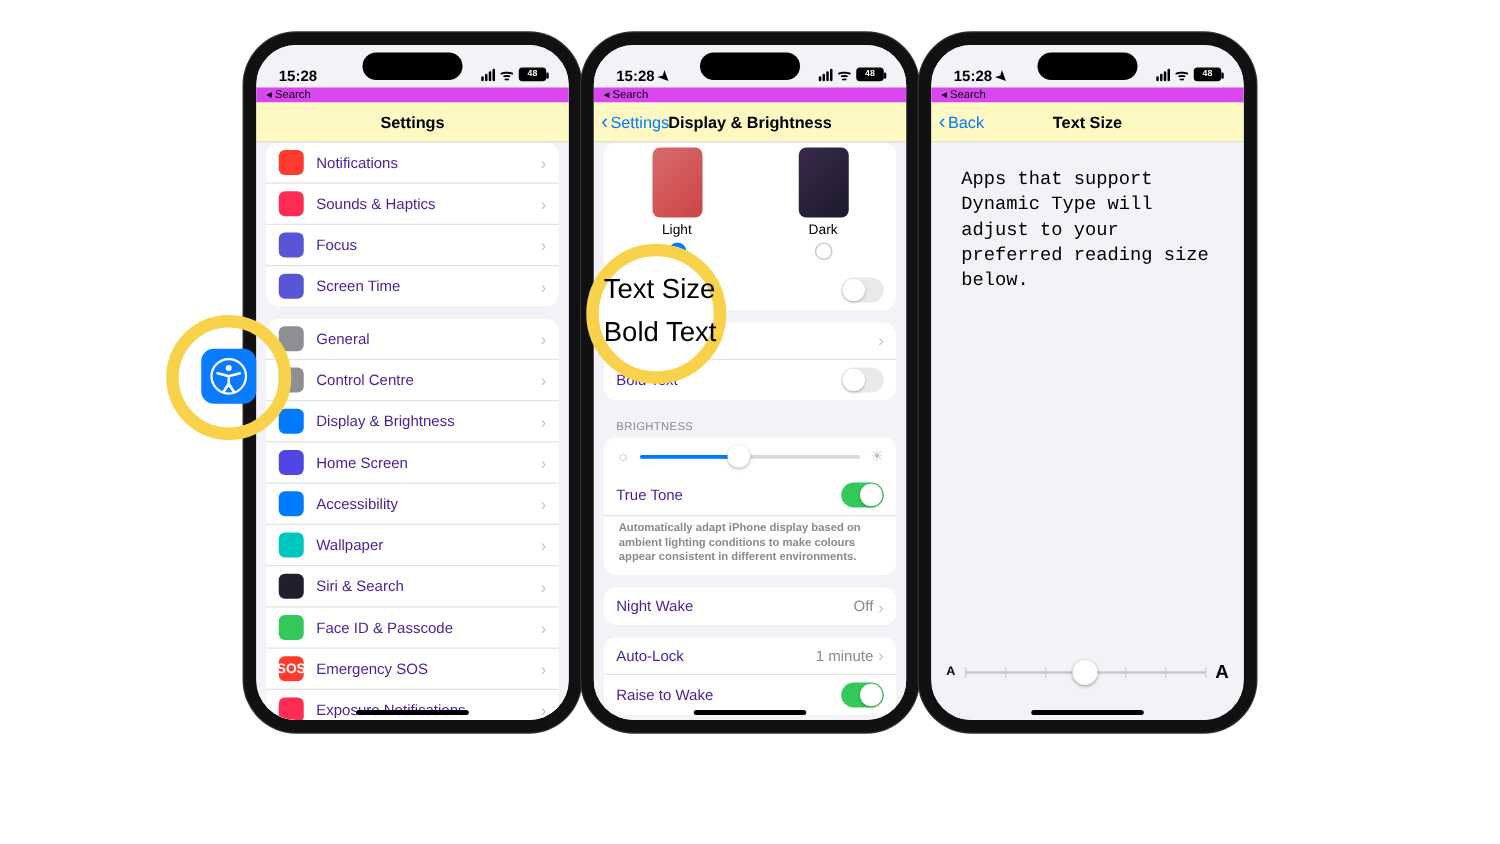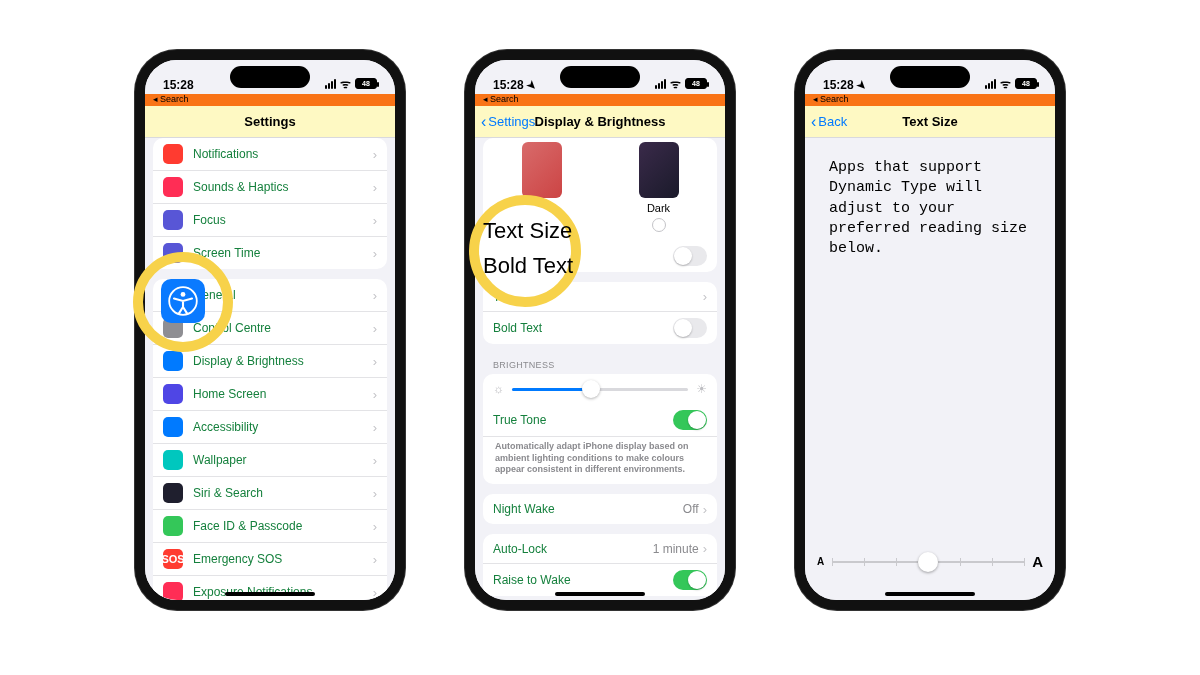--- a/index.html
+++ b/index.html
@@ -7,22 +7,21 @@
     background: #fff;
     font-family: -apple-system, "Helvetica Neue", Arial, sans-serif;
     width: 1200px;
     height: 675px;
     position: relative;
     overflow: hidden;
   }
   .stage {
     display: flex;
     justify-content: center;
-    gap: 60px;
-    padding-top: 50px;
+    padding-top: 26px;
   }
   .phone {
     width: 270px;
     height: 560px;
     border: 10px solid #111;
     border-radius: 42px;
     background: #f2f2f7;
     position: relative;
     overflow: hidden;
     box-shadow: 0 0 0 1px #333;
@@ -53,21 +52,21 @@
     font-weight: 600;
     background: #f2f2f7;
   }
   .statusbar .time { display:flex; align-items:center; gap:3px; }
   .statusbar .right-icons { display:flex; align-items:center; gap:4px; }
   .sig { display:flex; gap:1px; align-items:flex-end; }
   .sig span { width:2px; background:#000; border-radius:1px; }
   .sig span:nth-child(1){height:4px}.sig span:nth-child(2){height:6px}.sig span:nth-child(3){height:8px}.sig span:nth-child(4){height:10px}
   .batt { width:22px; height:11px; border:1px solid #000; border-radius:3px; position:relative; display:flex; align-items:center; justify-content:center; font-size:7px; font-weight:700; background:#000; color:#fff;}
   .batt::after{content:"";position:absolute;right:-3px;top:3px;width:2px;height:5px;background:#000;border-radius:1px;}
-  .back-search { font-size:9px; padding:0 8px 2px 8px; color:#000; background:#f97316;}
+  .back-search { font-size:9px; padding:0 8px 2px 8px; color:#000; background:#d946ef;}
   .navbar {
     height: 32px;
     background: #fef9c3;
     border-bottom: 1px solid #d9d9dd;
     display: flex;
     align-items: center;
     justify-content: center;
     position: relative;
     font-size: 13px;
     font-weight: 600;
@@ -91,21 +90,21 @@
     position:relative;
   }
   .row:last-child { border-bottom:none;justify-content:flex-end; }
   .row .icon {
     width:20px; height:20px; border-radius:5px;
     margin-right:10px;
     display:flex; align-items:center; justify-content:center;
     color:#fff; font-size:11px; font-weight:700;
     flex-shrink:0;
   }
-  .row .label { flex:1; color:#15803d; }
+  .row .label { flex:1; color:#4c1d95; }
   .row .chev-r { color:#c4c4c8; font-size:13px; }
   .row .val { color:#8a8a8e; font-size:12px; margin-right:4px; }
   .section-label { font-size:9px; color:#8a8a8e; text-transform:uppercase; padding:6px 18px 2px; letter-spacing:0.3px;}
   .toggle {
     width:34px; height:20px; border-radius:10px; background:#e9e9ec; position:relative; flex-shrink:0;
   }
   .toggle::after{content:"";position:absolute;top:1px;left:1px;width:18px;height:18px;border-radius:50%;background:#fff;box-shadow:0 1px 2px rgba(0,0,0,.25);}
   .toggle.on{background:#34c759;}
   .toggle.on::after{left:auto;right:1px;}
   .footnote { font-size:9px; color:#8a8a8e; padding:4px 12px 8px; line-height:1.3;font-weight:bold; }

